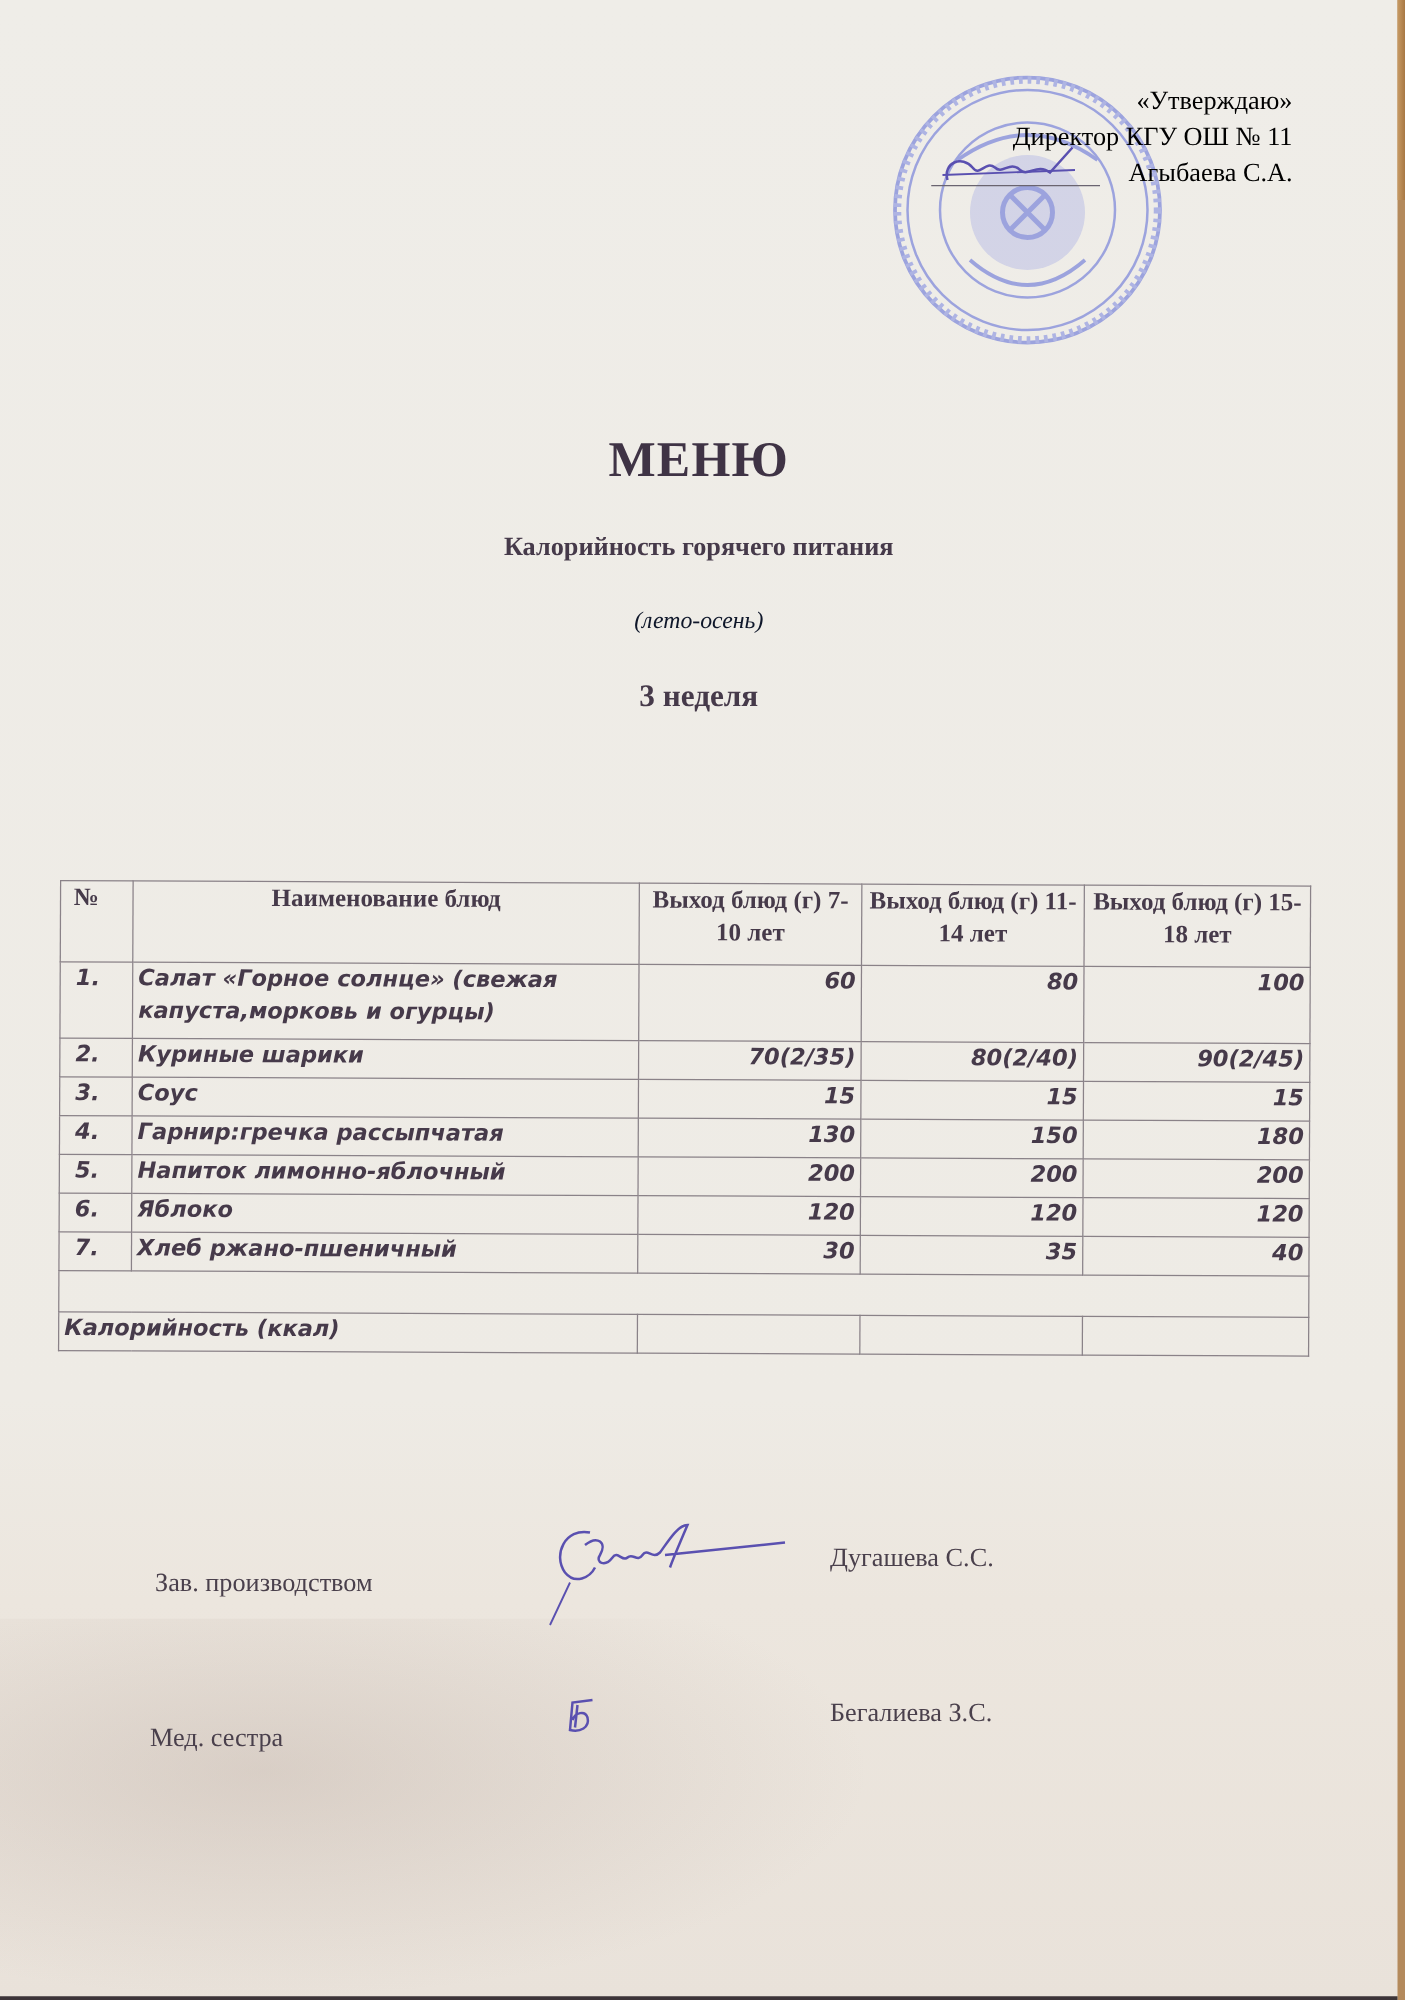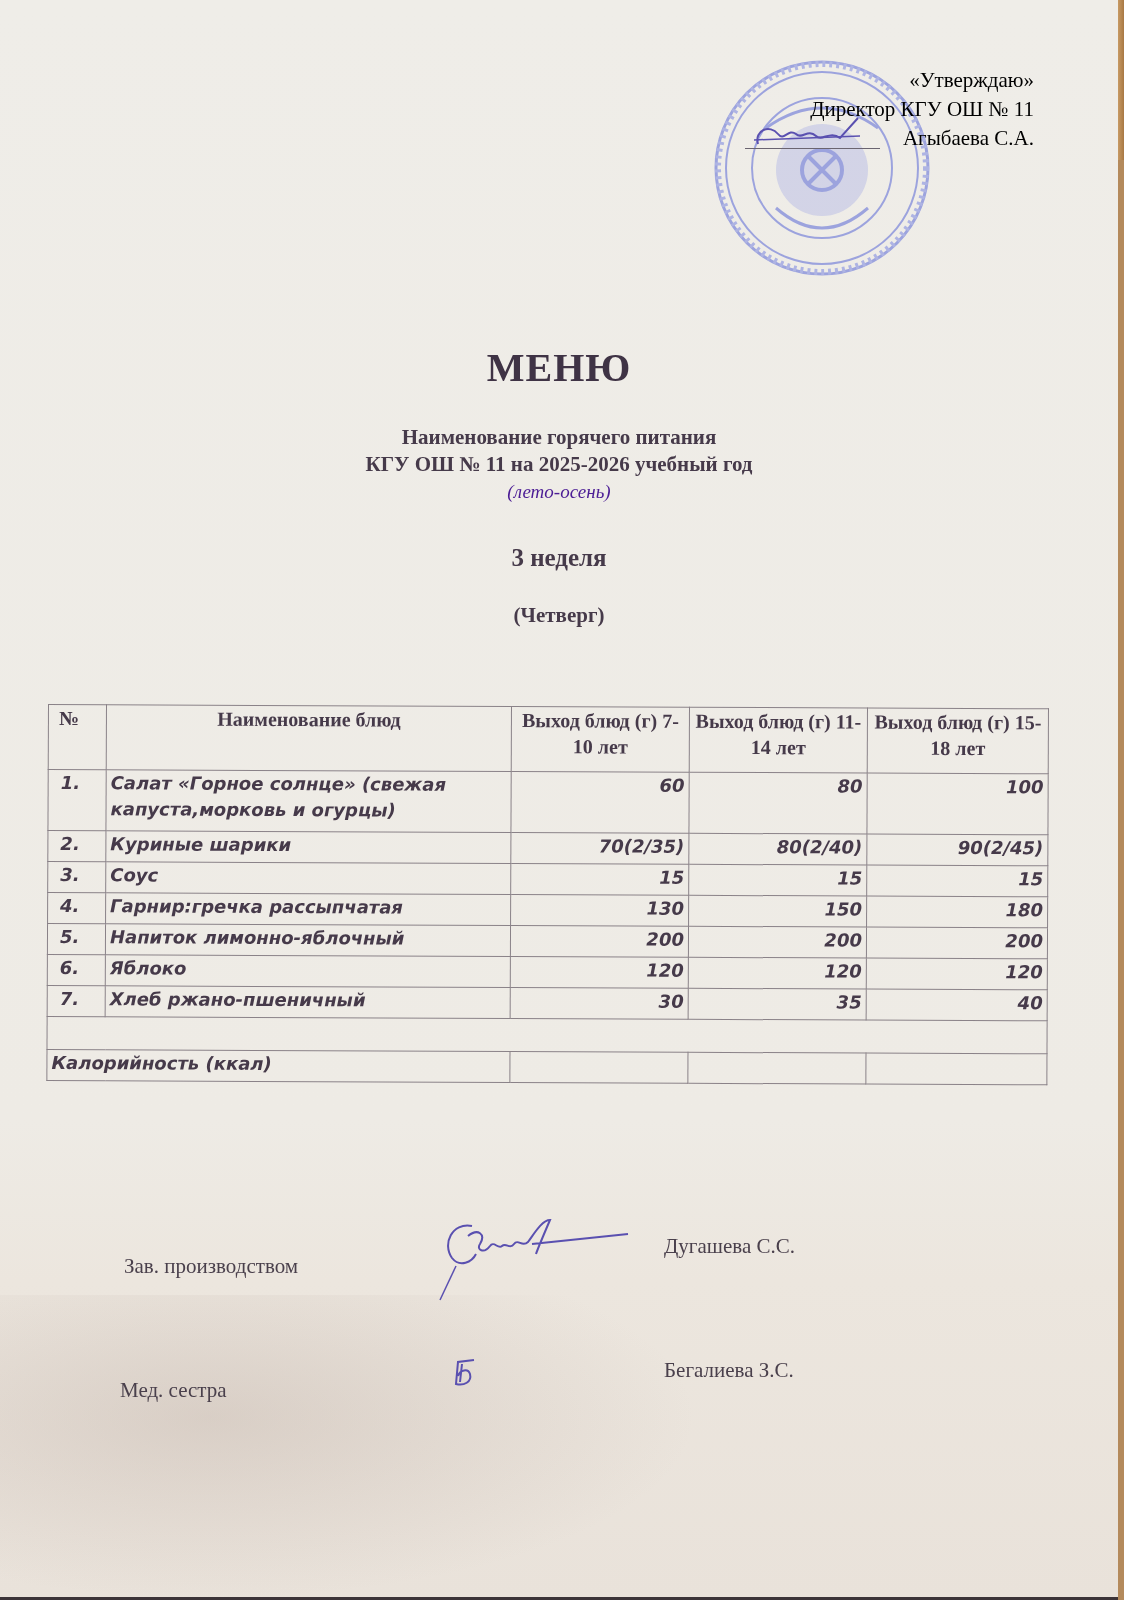--- a/index.html
+++ b/index.html
@@ -31,21 +31,21 @@
     .stamp {
       position: absolute; left: 706px; top: 58px; width: 232px; height: 220px;
       opacity: 0.55;
     }
     .signature-line {
       position: absolute; left: 745px; top: 148px; width: 135px; height: 1px; background: #6a6470;
     }
     .center-block { position: absolute; left: 0; width: 1118px; text-align: center; }
     .title { top: 344px; font-size: 40px; font-weight: bold; color: #3f3345; letter-spacing: 1px; }
     .subtitle { top: 424px; font-size: 21px; font-weight: bold; line-height: 27px; color: #463a4a; }
-    .subtitle .season { font-weight: normal; font-style: italic; font-size: 19px; color: #4c1d95; }
+    .subtitle .season { font-weight: normal; font-style: italic; font-size: 19px; color: #0f172a; margin-top: 32px; }
     .week { top: 544px; font-size: 25px; font-weight: bold; color: #463a4a; }
     .day { top: 602px; font-size: 21px; font-weight: bold; line-height: 27px; color: #463a4a; }
 
     table.menu {
       position: absolute; left: 48px; top: 704px; width: 1000px;
       border-collapse: collapse; table-layout: fixed;
       transform: rotate(0.25deg); transform-origin: left top;
     }
     table.menu td, table.menu th {
       border: 1.5px solid #8a8288; padding: 0 4px; color: #463a4a;
@@ -97,29 +97,27 @@
 
 <div class="approve">
   <div>«Утверждаю»</div>
   <div>Директор КГУ ОШ № 11</div>
   <div>Агыбаева С.А.</div>
 </div>
 
 <div class="center-block title">МЕНЮ</div>
 
 <div class="center-block subtitle">
-  <div>Наименование горячего питания</div>
-  <div>КГУ ОШ № 11 на 2025-2026 учебный год</div>
+  <div>Калорийность горячего питания</div>
   <div class="season">(лето-осень)</div>
 </div>
 
 <div class="center-block week">3 неделя</div>
 
 <div class="center-block day">
-  <div>(Четверг)</div>
 </div>
 
 <table class="menu">
   <colgroup>
     <col style="width:58px">
       <col style="width:405px">
       <col style="width:178px">
       <col style="width:178px">
       <col style="width:181px">
   </colgroup>

